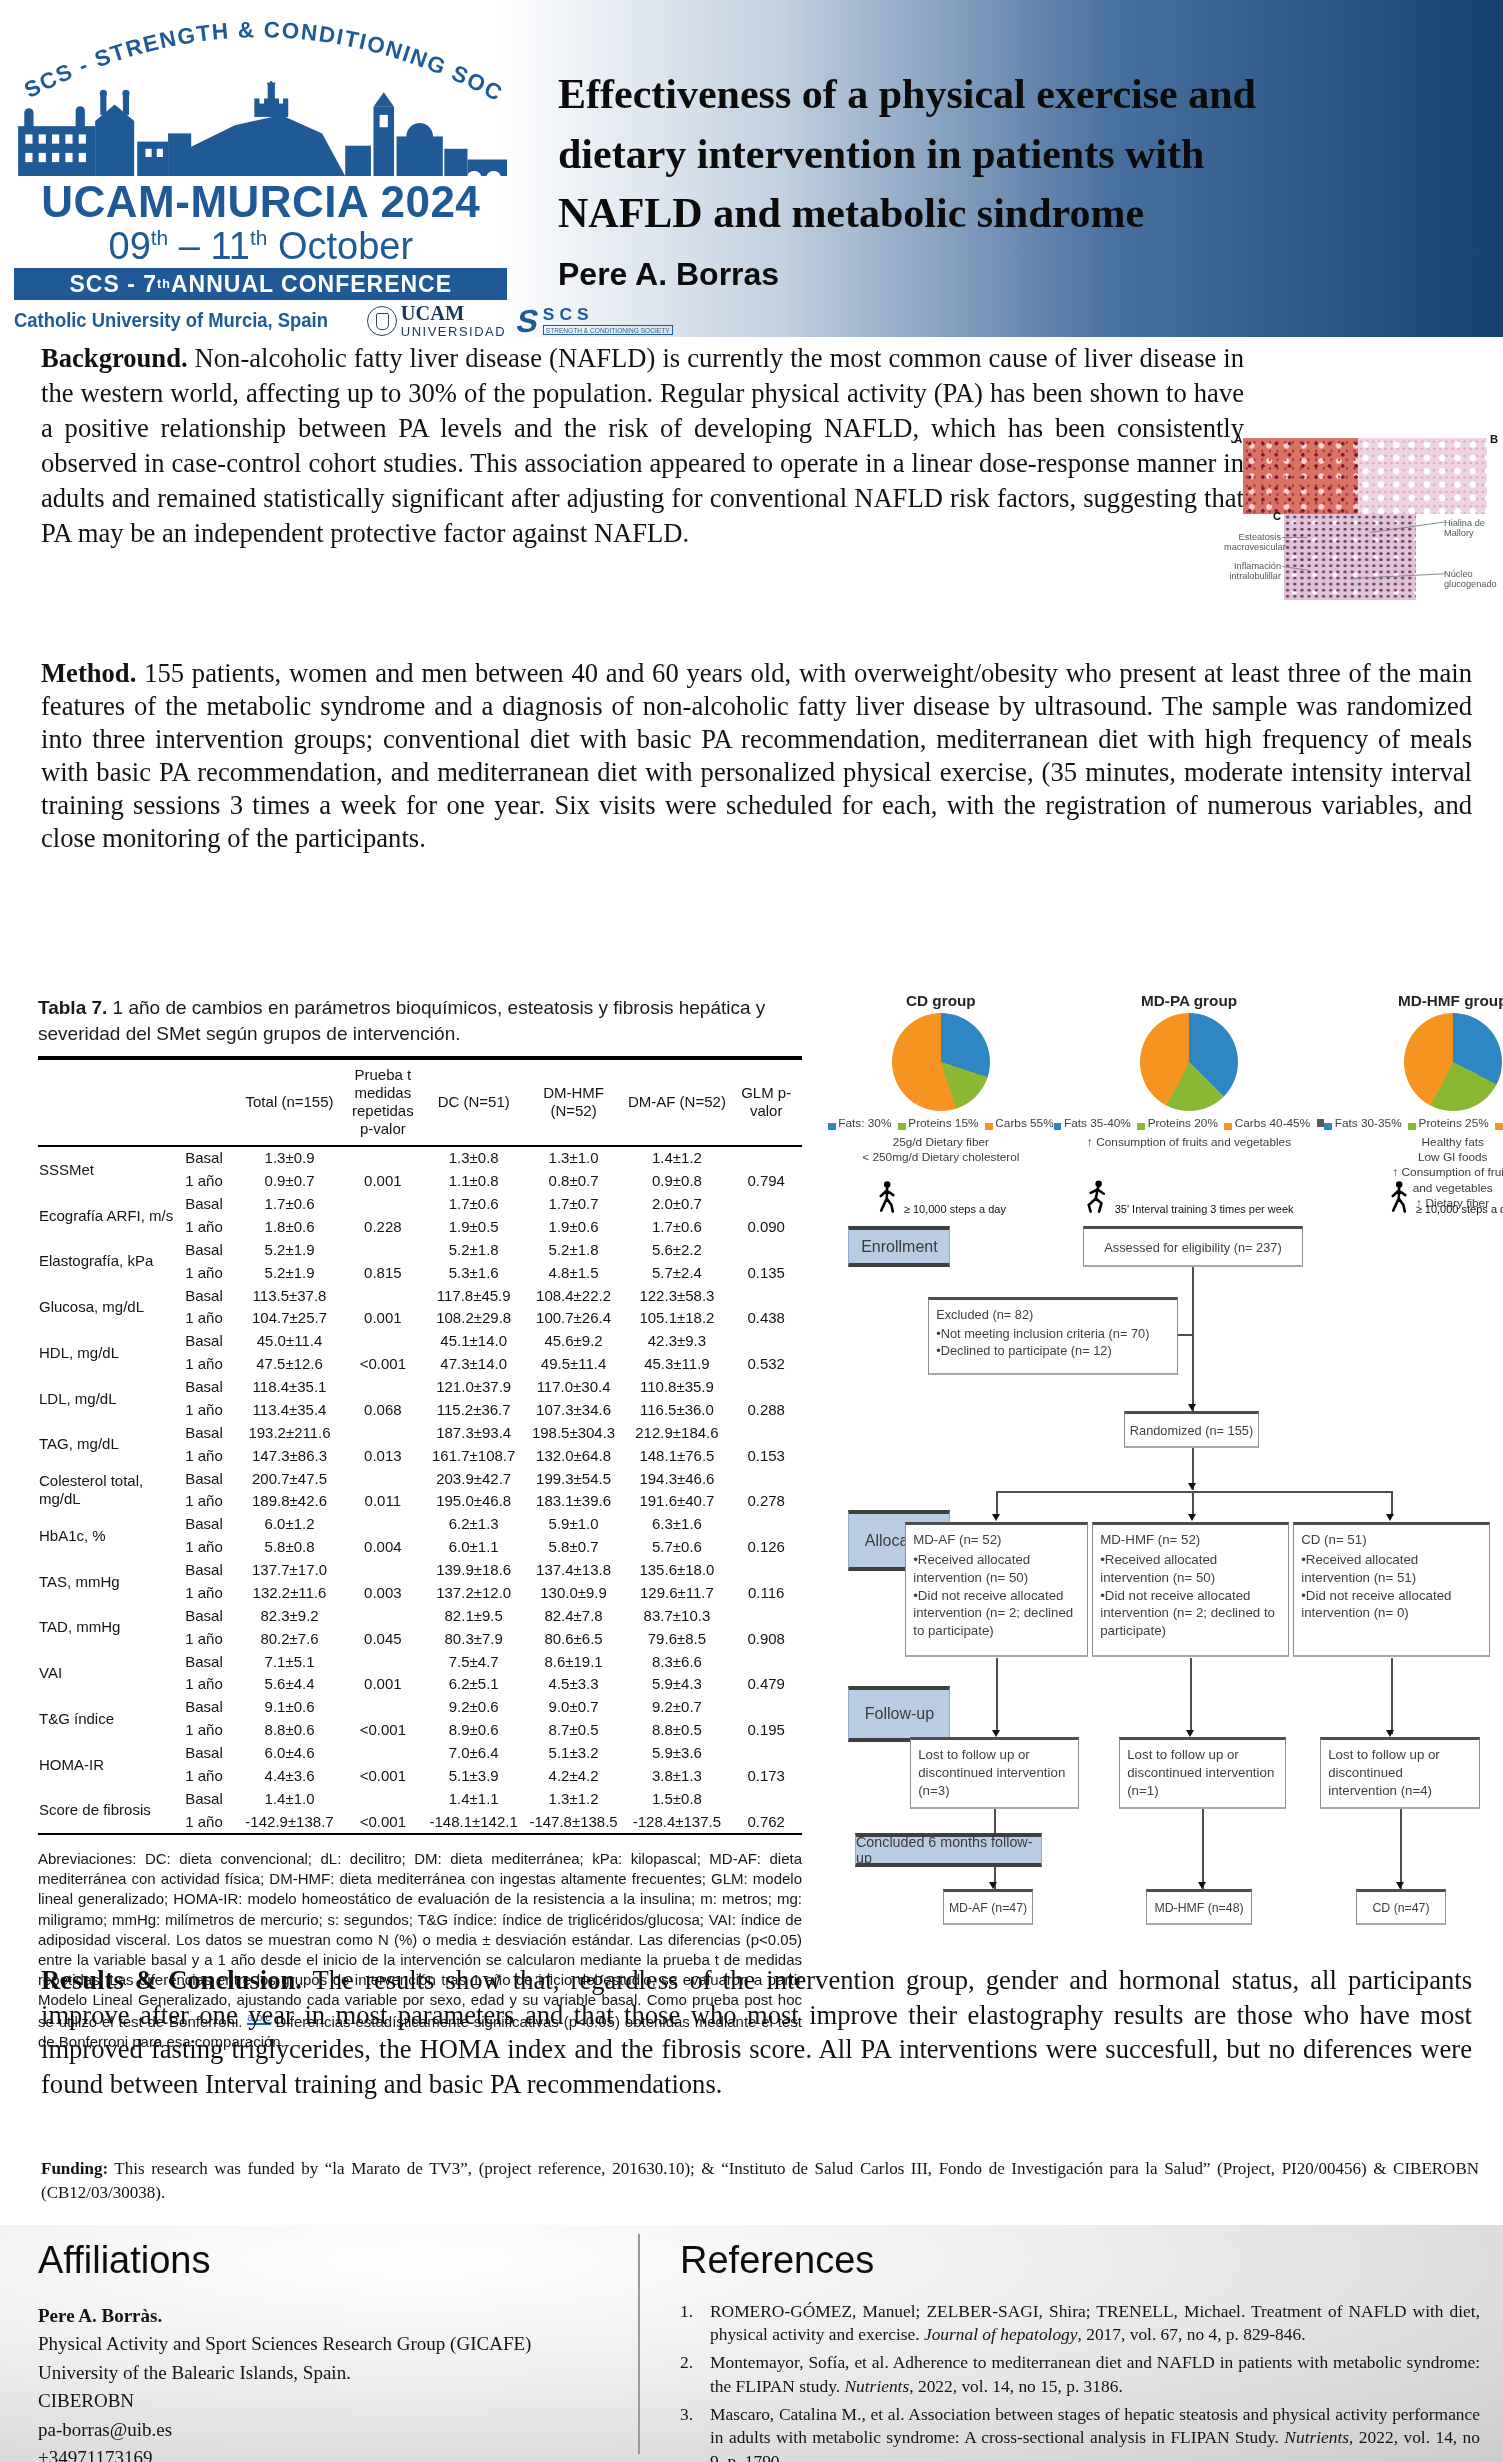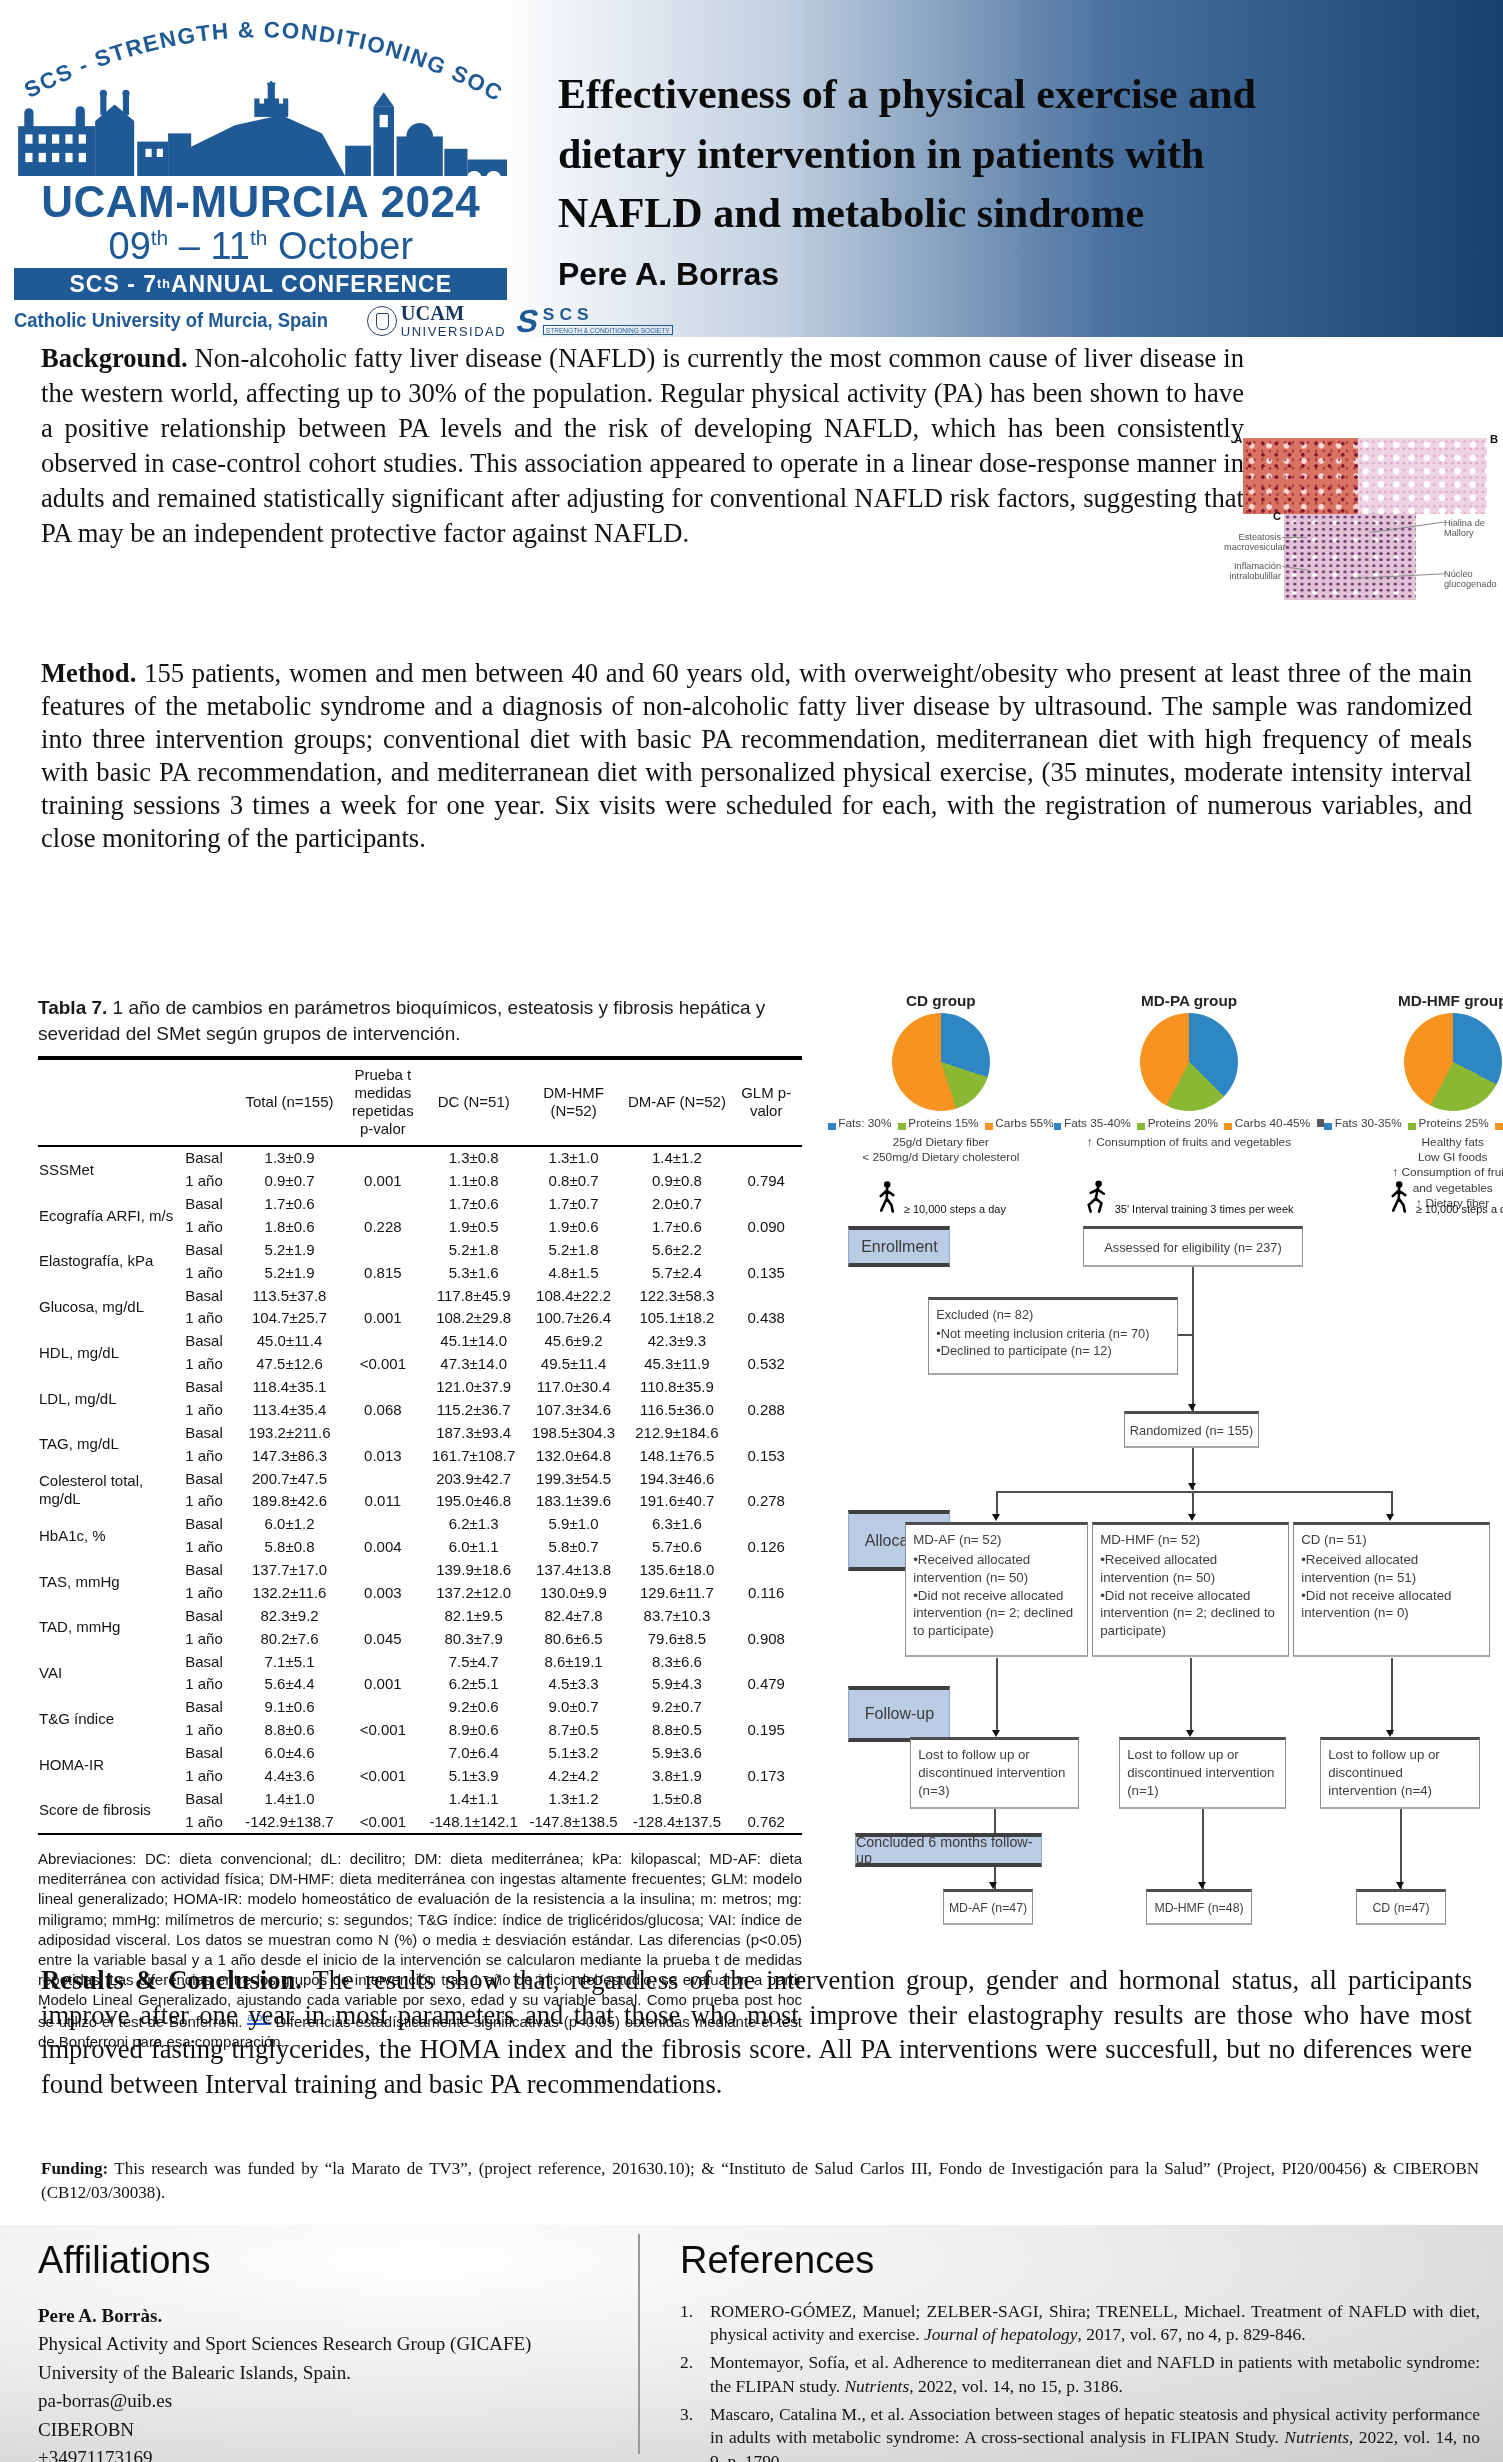--- a/index.html
+++ b/index.html
@@ -530,21 +530,21 @@
             <td class="tcell">5.1±3.2</td>
             <td class="tcell">5.9±3.6</td>
             <td class="tcell"></td>
           </tr>
           <tr class="trow">
             <td class="tsub">1 año</td>
             <td class="tcell">4.4±3.6</td>
             <td class="tcell">&lt;0.001</td>
             <td class="tcell">5.1±3.9</td>
             <td class="tcell">4.2±4.2</td>
-            <td class="tcell">3.8±1.9</td>
+            <td class="tcell">3.8±1.3</td>
             <td class="tcell">0.173</td>
           </tr>
           <tr class="trow">
             <td class="pname" rowspan="2">Score de fibrosis</td>
             <td class="tsub">Basal</td>
             <td class="tcell">1.4±1.0</td>
             <td class="tcell"></td>
             <td class="tcell">1.4±1.1</td>
             <td class="tcell">1.3±1.2</td>
             <td class="tcell">1.5±0.8</td>
@@ -724,22 +724,22 @@
 
   <p class="para sec-funding"><b>Funding:</b><span> This research was funded by “la Marato de TV3”, (project reference, 201630.10); &amp; “Instituto de Salud Carlos III, Fondo de Investigación para la Salud” (Project, PI20/00456) &amp; CIBEROBN (CB12/03/30038).</span></p>
 
   <div class="bottom">
     <div class="bdivider"></div>
     <div class="aff">
       <div class="bh">Affiliations</div>
       <div class="aff-body">
         <div class="aff-name">Pere A. Borràs.</div>
         <div>Physical Activity and Sport Sciences Research Group (GICAFE) University of the Balearic Islands, Spain.</div>
+        <div>CIBEROBN</div>
         <div>pa-borras@uib.es</div>
-        <div>CIBEROBN</div>
         <div>+34971173169</div>
 
       </div>
     </div>
     <div class="refs">
       <div class="bh">References</div>
       <div class="ref-list">
         <div class="ref">
             <span class="ref-num">1.</span>
             <span class="ref-text"><span>ROMERO-GÓMEZ, Manuel; ZELBER-SAGI, Shira; TRENELL, Michael. Treatment of NAFLD with diet, physical activity and exercise. </span><i>Journal of hepatology</i><span>, 2017, vol. 67, no 4, p. 829-846.</span></span>

